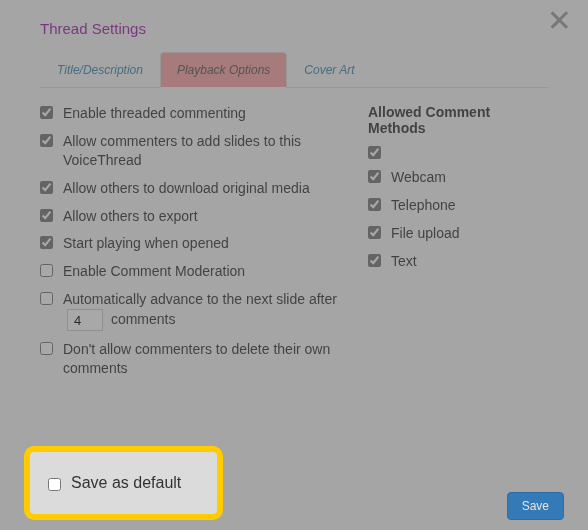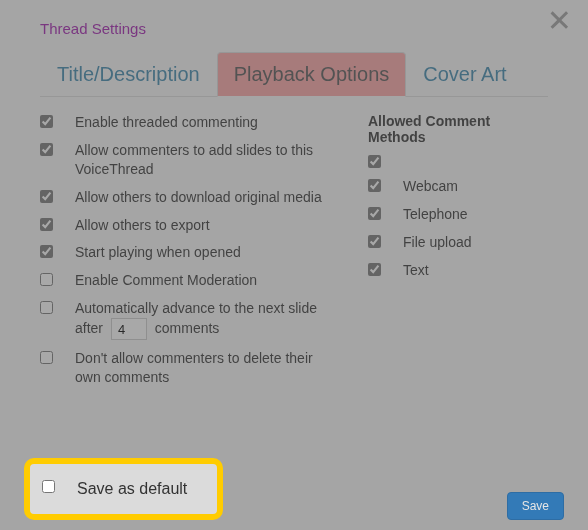--- a/index.html
+++ b/index.html
@@ -43,47 +43,48 @@
     margin-bottom: 16px;
   }
   .tabs ul {
     list-style: none;
     display: flex;
     padding: 0;
     margin: 0;
   }
   .tabs li {
     padding: 10px 16px;
-    font-size: 20px;
+    font-size: 12px;
     color: #3a87ad;
     cursor: pointer;
     border: 1px solid transparent;
     border-bottom: none;
     border-radius: 4px 4px 0 0;
     position: relative;
     bottom: -1px;
+    font-style: italic;
   }
   .tabs li.active {
     color: #555;
     background: #fca5a5;
     border-color: #ddd;
     border-bottom: 1px solid #f9f9f9;
   }
   .content {
     display: flex;
     gap: 28px;
     font-size: 14px;
     color: #333;
   }
   .left { flex: 0 0 300px; }
   .right { flex: 1; }
   .opt {
     display: flex;
     align-items: flex-start;
-    gap: 22px;
+    gap: 10px;
     margin-bottom: 9px;
     line-height: 1.35;
   }
   .opt input[type="checkbox"] {
     margin: 2px 0 0 0;
     width: 13px;
     height: 13px;
     flex-shrink: 0;
     accent-color: #777;
   }
@@ -114,21 +115,21 @@
     align-items: flex-end;
   }
   .save-default-wrap {
     position: relative;
     padding: 14px 30px 14px 12px;
     border: 6px solid #ffcc00;
     border-radius: 10px;
     background: rgba(255,255,255,0.6);
     z-index: 200;
   }
-  .save-default-wrap .opt { margin: 0; }
+  .save-default-wrap .opt { margin: 6px; align-items: center; }
   .save-btn {
     background: #337ab7;
     color: #e5e5e5;
     border: 1px solid #2e6da4;
     border-radius: 4px;
     padding: 6px 14px;
     font-size: 12px;
     cursor: pointer;
     z-index: 200;
     position: relative;

